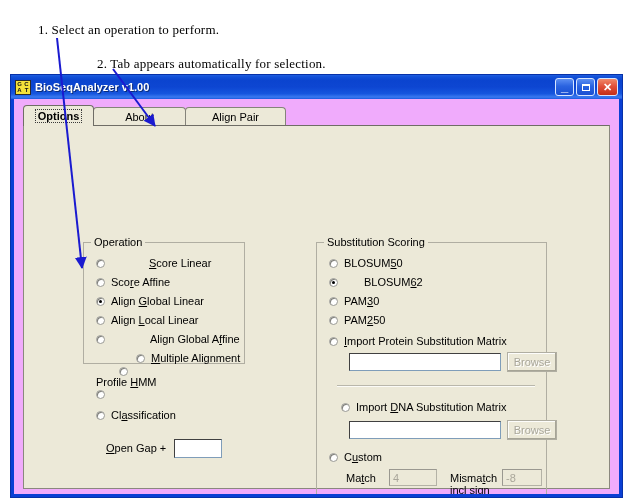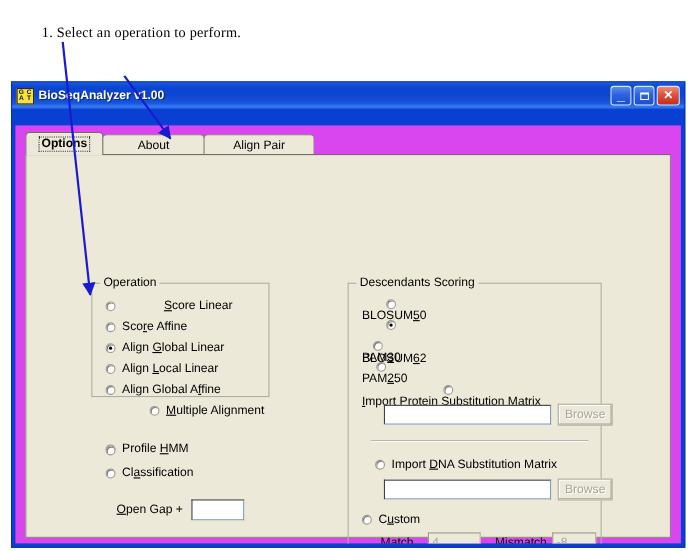--- a/index.html
+++ b/index.html
@@ -124,23 +124,22 @@
     border: 1px solid #ffffff;
     border-top-width: 2px;
     box-sizing: border-box;
   }
 
   
   #client {
     position: absolute;
     left: 3px; right: 3px;
     top: 24px; bottom: 3px;
-    background: #d946ef;
+    background: #f0abfc;
     overflow: hidden;
-    margin-top: 15px;
   }
 
   
   #tabstrip {
     position: absolute;
     left: 9px;
     top: 6px;
     height: 21px;
     display: flex;
     align-items: flex-end;
@@ -204,21 +203,21 @@
     padding: 0 3px;
     font-size: 11px;
     color: #000000;
     white-space: nowrap;
     font-family: "Liberation Sans", sans-serif;
   }
   #gb-operation {
     left: 59px;
     top: 116px;
     width: 162px;
-    height: 104px;
+    height: 122px;
   }
   #gb-substitution {
     left: 292px;
     top: 116px;
     width: 231px;
     height: 276px;
   }
 
   
   .radio-row {
@@ -250,28 +249,28 @@
     background: #000000;
   }
   .radio-label u { text-decoration: underline; }
 
   
   #op-list .radio-row { left: 12px; }
   #op-0  { top: 14px; gap: 38px; }
   #op-1  { top: 33px; }
   #op-2  { top: 52px; }
   #op-3  { top: 71px; }
-  #op-4  { top: 90px; }
+  #op-4  { top: 90px; gap: 39px; }
   #op-5  { top: 109px; padding-left: 40px; }
-  #op-6  { top: 144px; }
+  #op-6  { top: 124px; flex-direction: column; }
   #op-7  { top: 147px; }
   #op-8  { top: 166px; }
 
   
-  #sub-list .radio-row { left: 12px; flex-direction: column; }
+  #sub-list .radio-row { left: 12px; }
   #sub-0 { top: 14px; }
   #sub-1 { top: 33px; gap: 20px; }
   #sub-2 { top: 52px; }
   #sub-3 { top: 71px; }
   #sub-4 { top: 92px; }
   #sub-dna { position: absolute; left: 12px; top: 158px; padding-left: 12px; }
   #sub-custom { position: absolute; left: 12px; top: 208px; }
 
   
   .textbox {
@@ -434,21 +433,21 @@
             <span class="radio-dot"></span>
             <span class="radio-label">Cl<u>a</u>ssification</span>
           </div>
         </div>
       </div>
 
       <div class="plain-label" id="lbl-opengap"><u>O</u>pen Gap +</div>
       <input class="textbox" id="tb-opengap" type="text" value="" style="">
 
       <div class="groupbox" id="gb-substitution">
-        <div class="gb-title">Descendants Scoring</div>
+        <div class="gb-title">Substitution Scoring</div>
 
         <div id="sub-list">
           <div class="radio-row" id="sub-0">
             <span class="radio-dot"></span>
             <span class="radio-label">BLOSUM<u>5</u>0</span>
           </div>
           <div class="radio-row" id="sub-1">
             <span class="radio-dot checked"></span>
             <span class="radio-label">BLOSUM<u>6</u>2</span>
           </div>
@@ -495,20 +494,21 @@
         <input class="textbox disabled" id="tb-mismatch" type="text" disabled="" value="-8" style="">
 
       </div>
 
     </div>
   </div>
 </div>
 
 <div id="annotations">
   <div class="anno-text" id="anno-1-text">1.  Select an operation to perform.</div>
+  <div class="anno-text" id="anno-2-text">2.  Tab appears automatically for selection.</div>
 
   <svg id="arrow-layer" width="633" height="501" xmlns="http://www.w3.org/2000/svg">
     <defs>
       <marker id="arrowhead" markerWidth="7" markerHeight="7" refX="5.5" refY="3" orient="auto" markerUnits="strokeWidth">
         <path d="M0,0 L6,3 L0,6 z" fill="#1a1ad0"></path>
       </marker>
     </defs>
     <path d="M57,22 L82,252" stroke="#1a1ad0" stroke-width="2" fill="none" marker-end="url(#arrowhead)"></path>
     <path d="M113,53 L155,110" stroke="#1a1ad0" stroke-width="2" fill="none" marker-end="url(#arrowhead)"></path>
   </svg>

